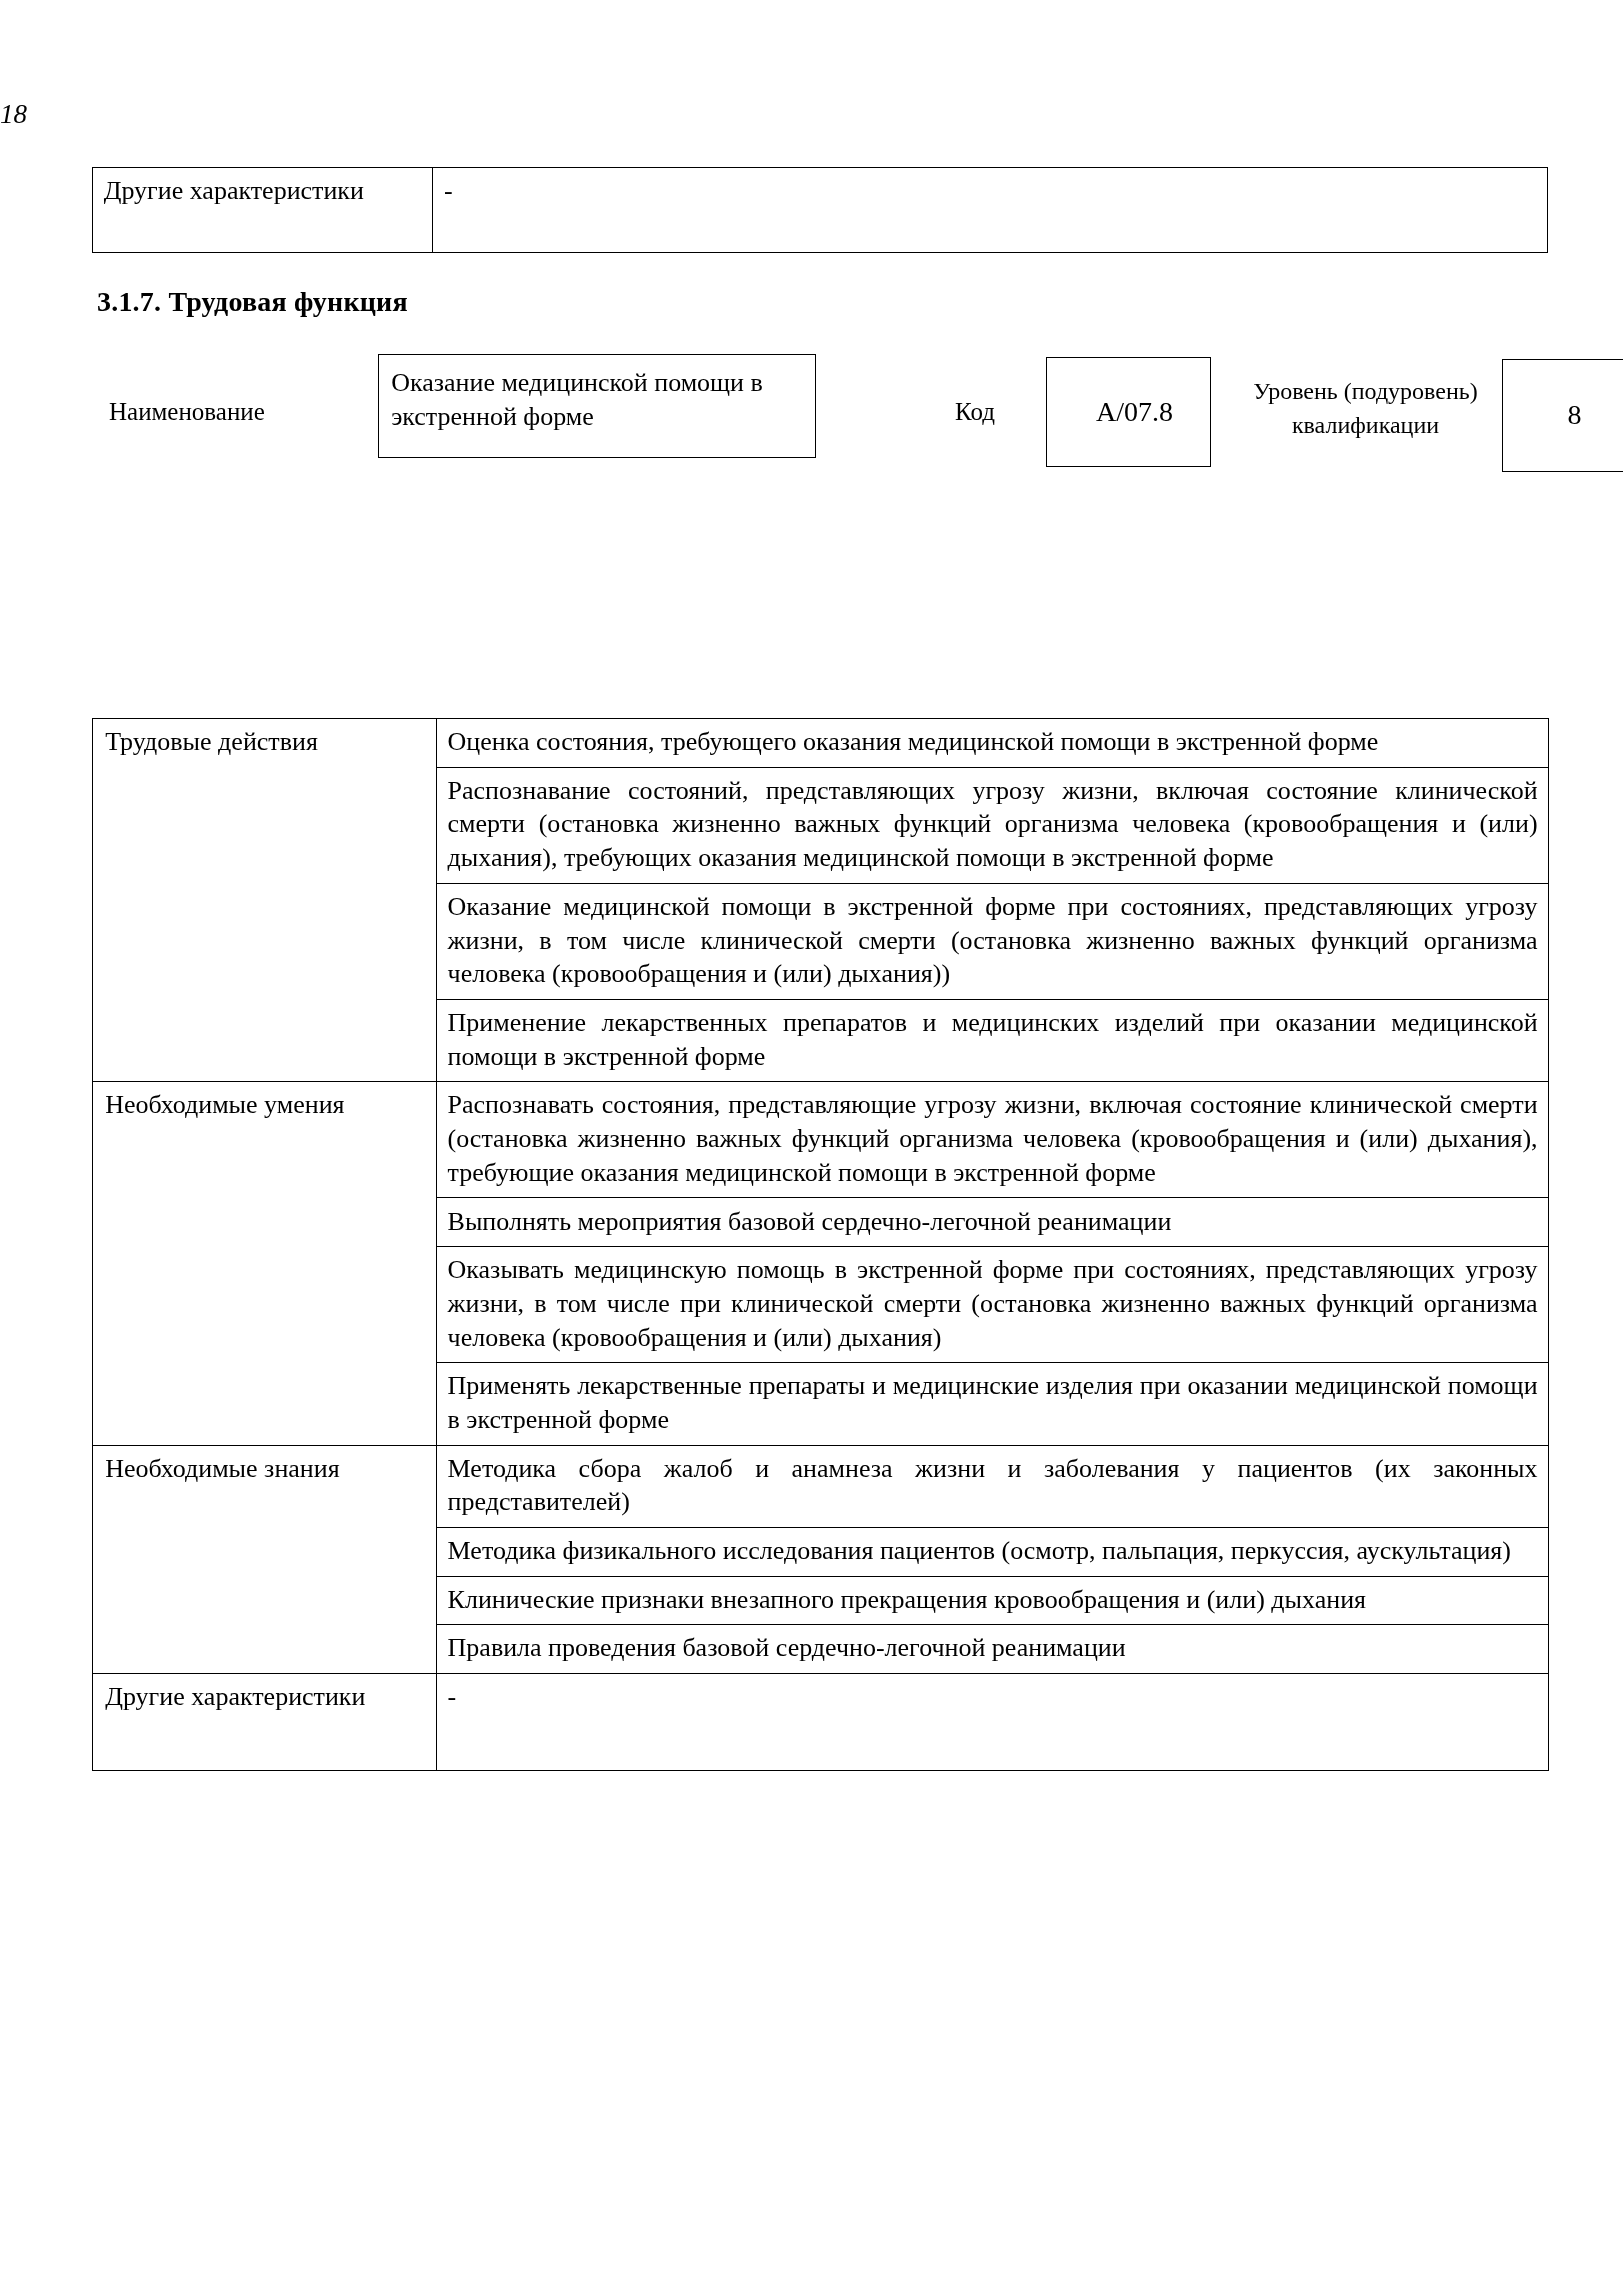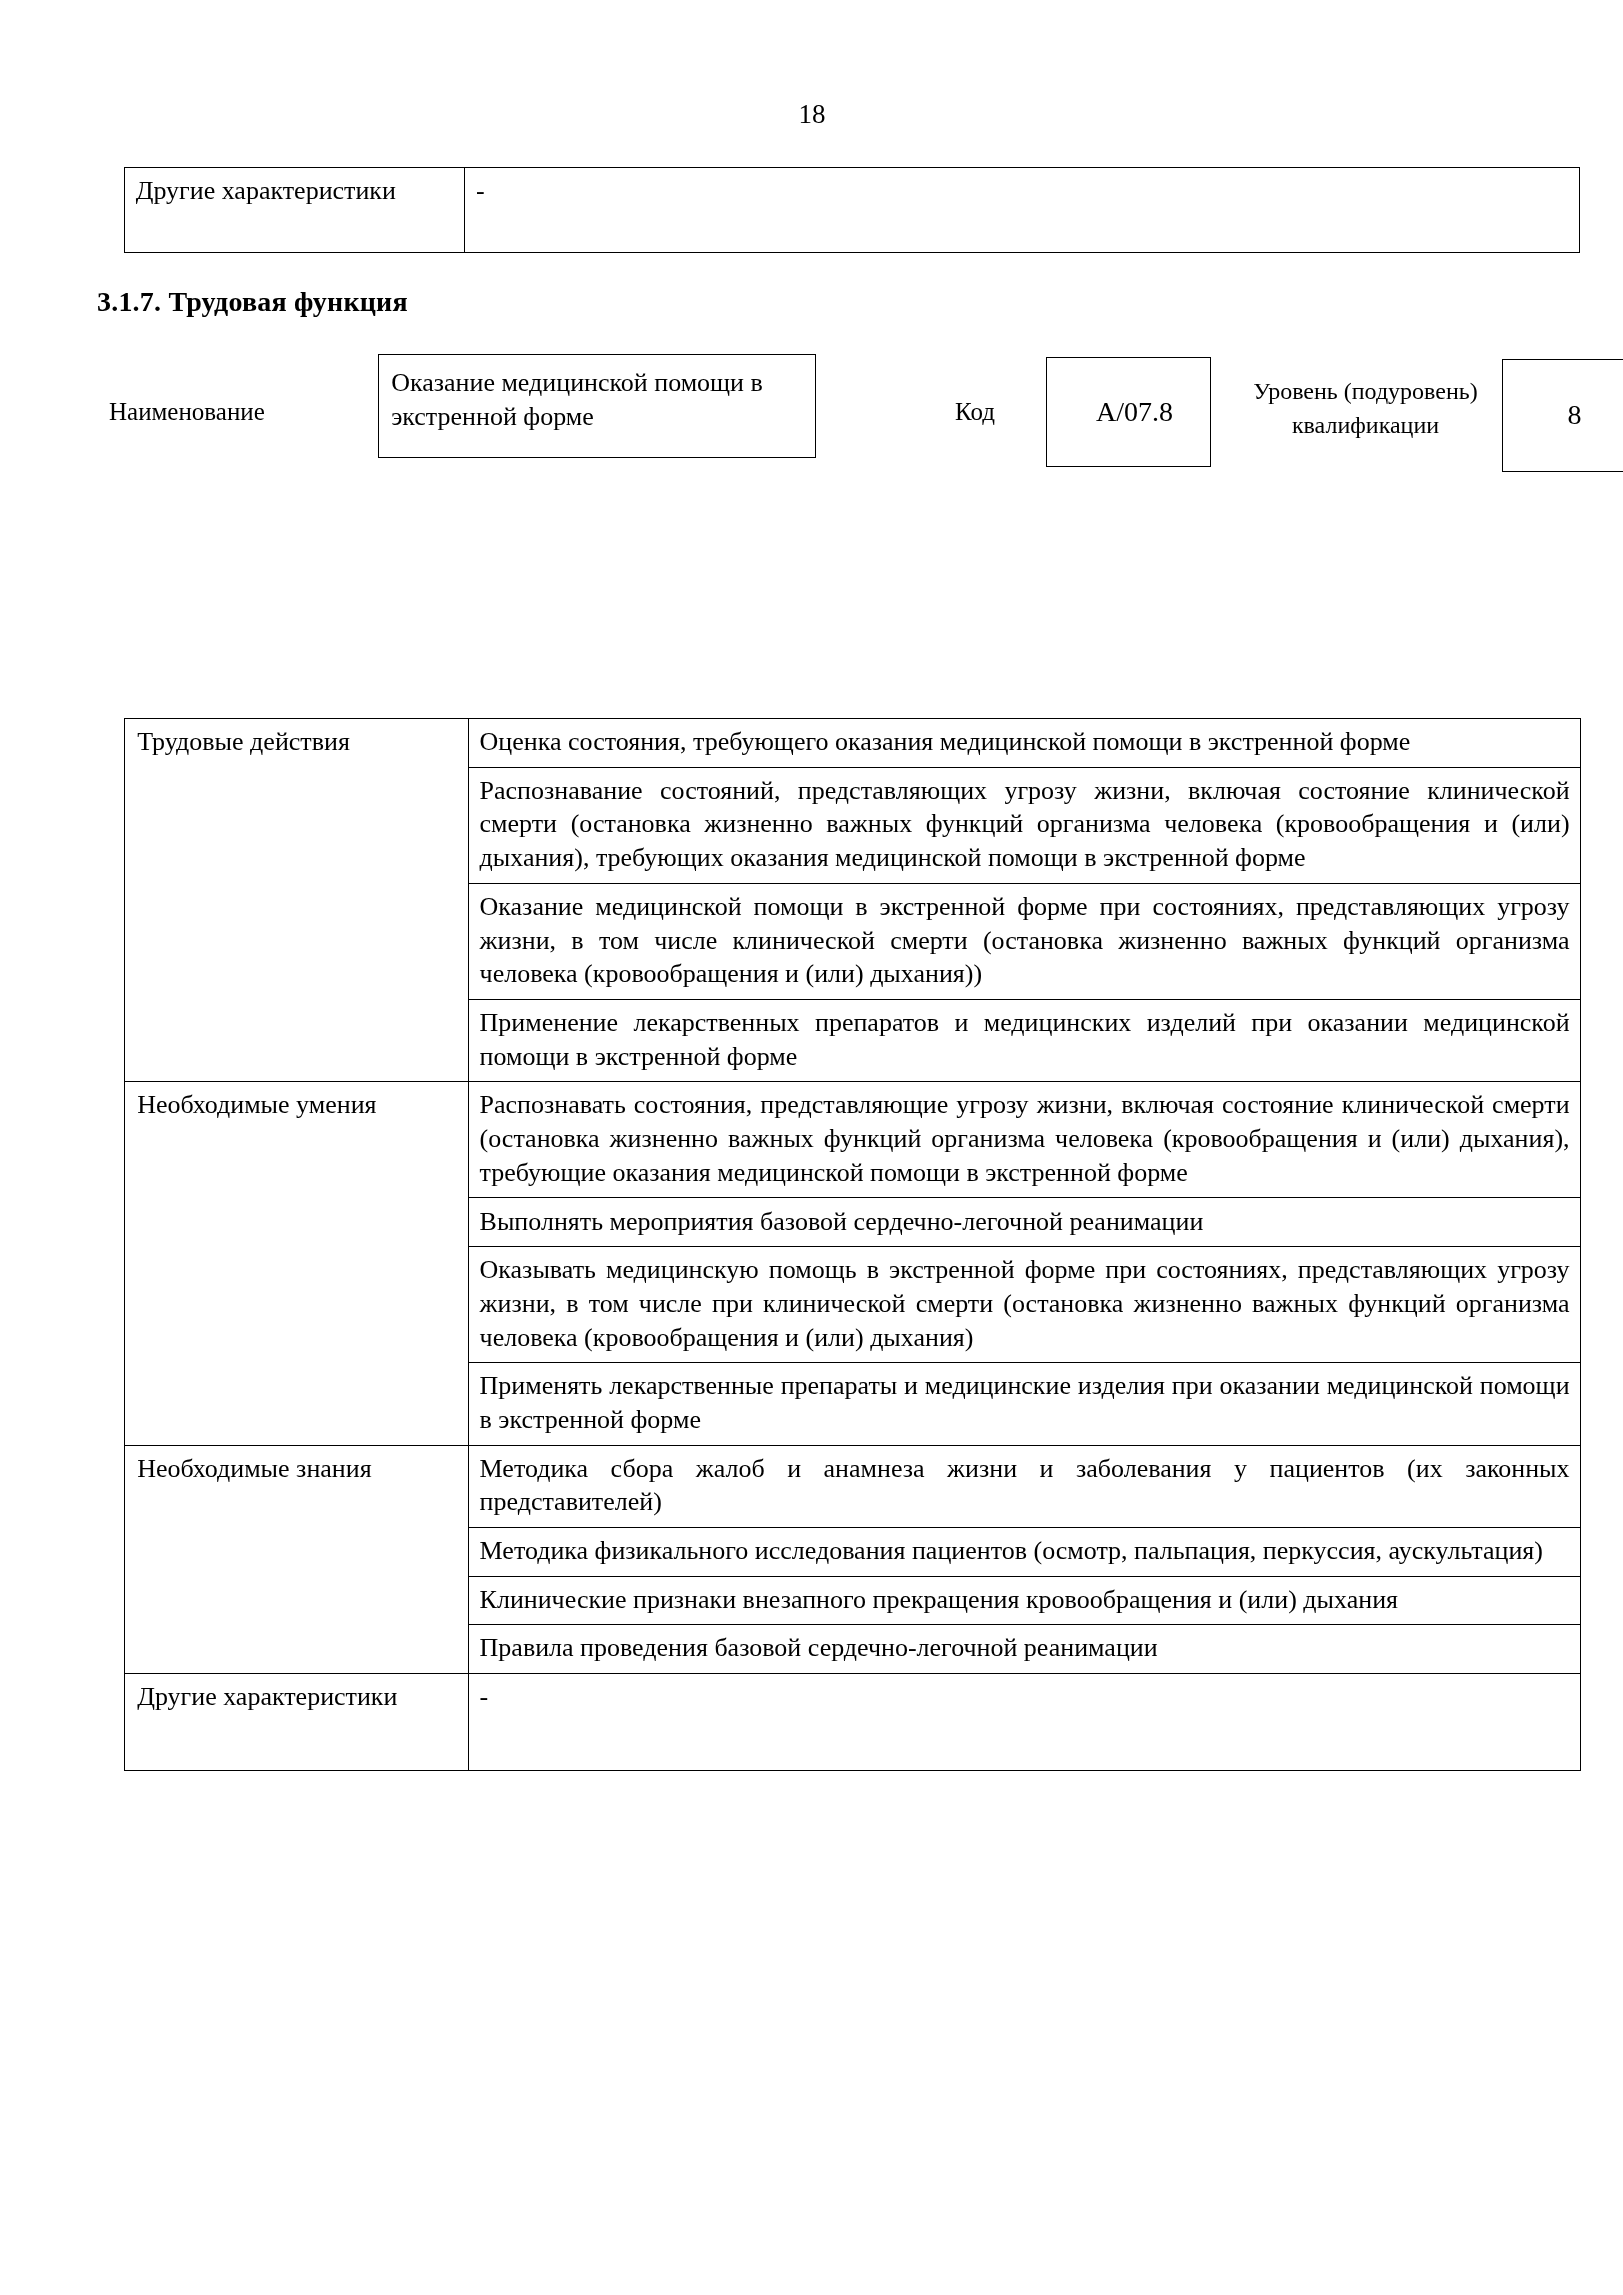--- a/index.html
+++ b/index.html
@@ -22,30 +22,30 @@
     padding: 0;
     overflow: hidden;
   }
 
   
   .page-number {
     position: absolute;
     top: 101px;
     left: 0;
     width: 1624px;
-    text-align: center;
+    text-align: left;
     font-size: 27px;
     line-height: 1;
+    font-style: italic;
   }
 
   
   table.doc {
     border-collapse: collapse;
     table-layout: fixed;
-    margin-left: 32px;
   }
   table.doc td {
     border: 1.5px solid #000000;
     vertical-align: top;
     padding: 6.1px 10.7px 7.7px 10.7px;
     font-size: 26px;
     line-height: 1.30;
   }
 
   

